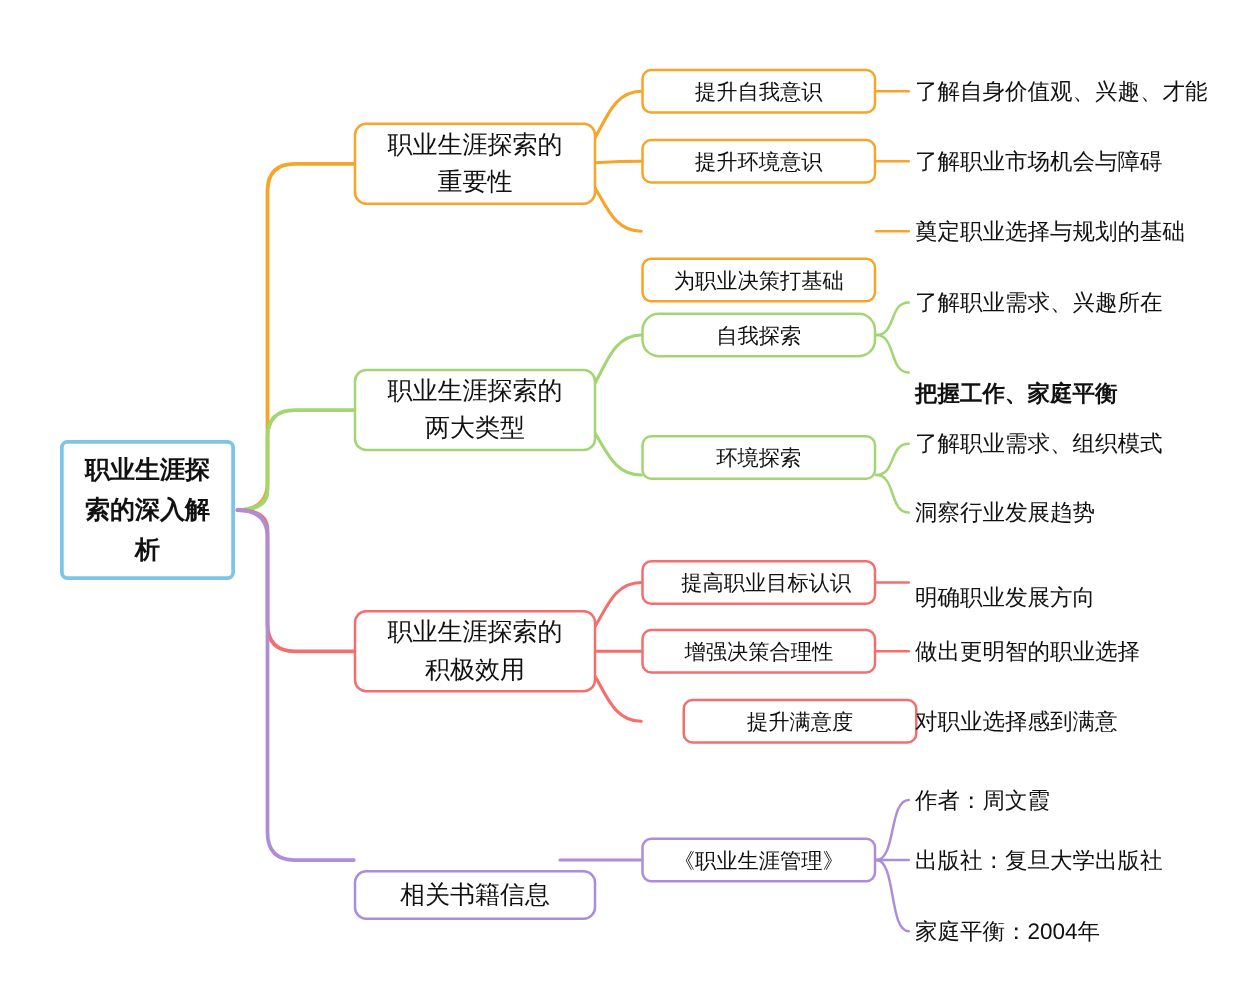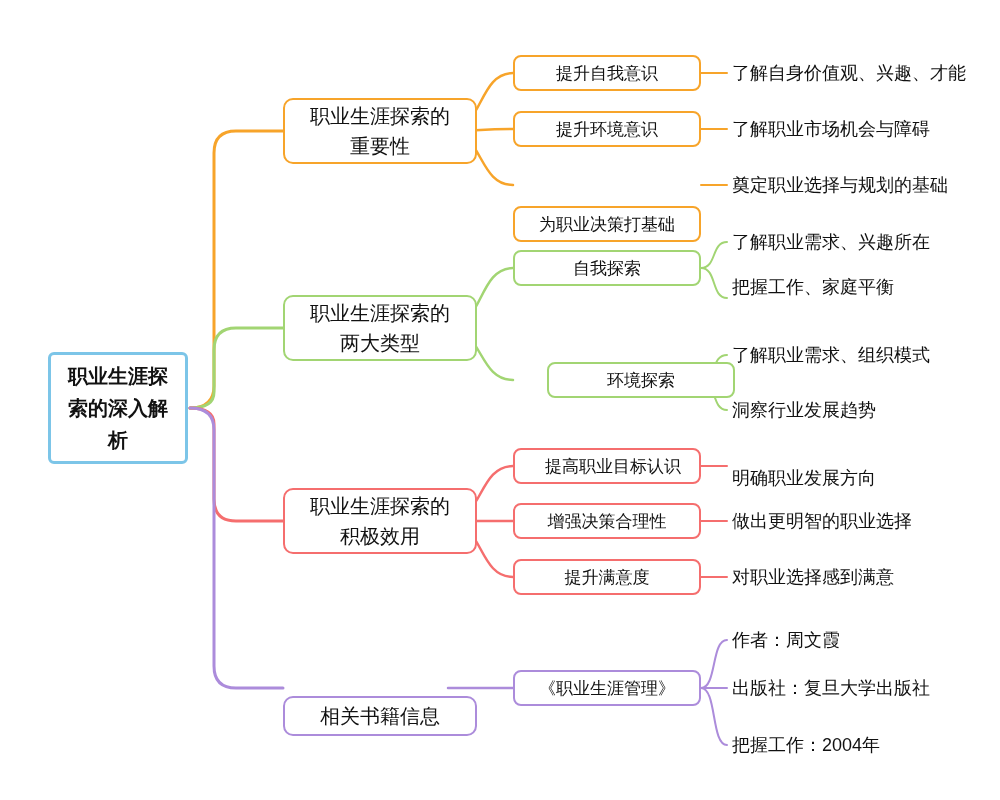--- a/index.html
+++ b/index.html
@@ -67,36 +67,36 @@
 
   <div class="node branch orange" style="top:98px;height:66px;">职业生涯探索的重要性</div>
   <div class="node branch green" style="top:295px;height:66px;">职业生涯探索的两大类型</div>
   <div class="node branch red" style="top:488px;height:66px;">职业生涯探索的积极效用</div>
   <div class="node branch purple" style="top:696px;height:40px;">相关书籍信息</div>
 
   <div class="node child orange" style="top:55px;">提升自我意识</div>
   <div class="node child orange" style="top:111px;">提升环境意识</div>
   <div class="node child orange" style="top:167px;margin-top:39px;">为职业决策打基础</div>
 
-  <div class="node child green" style="top:250px;">自我探索</div>
-  <div class="node child green" style="top:362px;margin-left:34px;">环境探索</div>
+  <div class="node child green" style="top:250px;border-radius:14px;">自我探索</div>
+  <div class="node child green" style="top:348px;">环境探索</div>
 
   <div class="node child red" style="top:448px;padding-left:12px;">提高职业目标认识</div>
   <div class="node child red" style="top:503px;">增强决策合理性</div>
-  <div class="node child red" style="top:559px;">提升满意度</div>
+  <div class="node child red" style="top:559px;margin-left:33px;">提升满意度</div>
 
   <div class="node child purple" style="top:670px;">《职业生涯管理》</div>
 
   <div class="leaf" style="top:62px;">了解自身价值观、兴趣、才能</div>
   <div class="leaf" style="top:118px;text-align:right;">了解职业市场机会与障碍</div>
   <div class="leaf" style="top:174px;">奠定职业选择与规划的基础</div>
   <div class="leaf" style="top:231px;">了解职业需求、兴趣所在</div>
-  <div class="leaf" style="top:276px;">把握工作、家庭平衡</div>
+  <div class="leaf" style="top:304px;font-weight:bold;">把握工作、家庭平衡</div>
   <div class="leaf" style="top:344px;">了解职业需求、组织模式</div>
   <div class="leaf" style="top:399px;">洞察行业发展趋势</div>
   <div class="leaf" style="top:455px;margin-top:12px;">明确职业发展方向</div>
   <div class="leaf" style="top:510px;">做出更明智的职业选择</div>
   <div class="leaf" style="top:566px;">对职业选择感到满意</div>
   <div class="leaf" style="top:629px;">作者：周文霞</div>
   <div class="leaf" style="top:677px;">出版社：复旦大学出版社</div>
-  <div class="leaf" style="top:734px;">把握工作：2004年</div>
+  <div class="leaf" style="top:734px;">家庭平衡：2004年</div>
 
 </div>
 
 </body></html>

